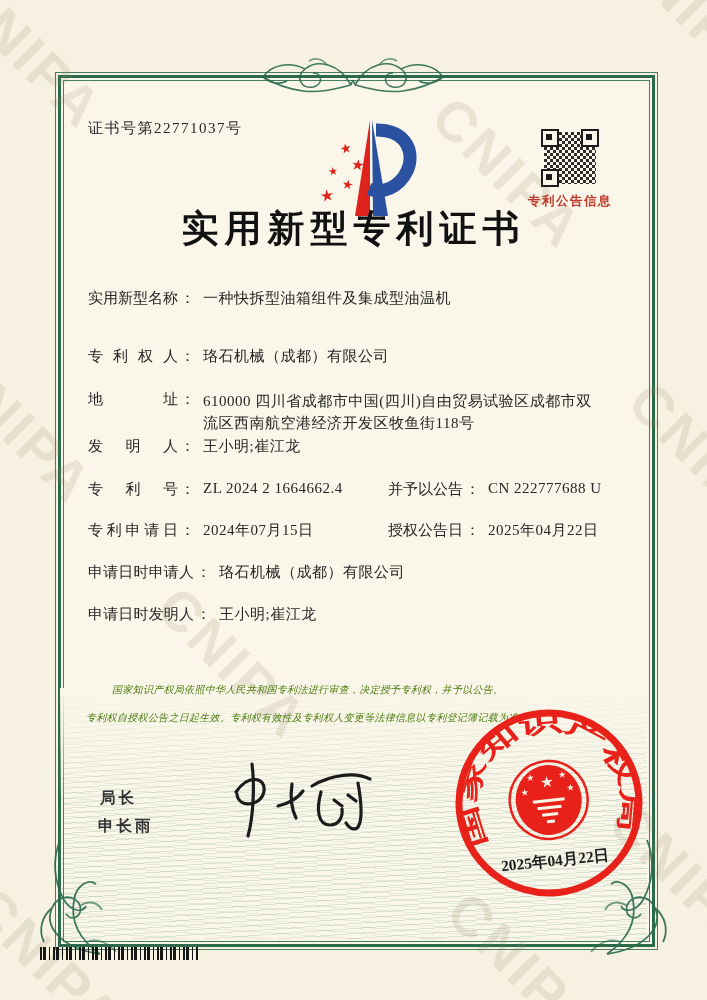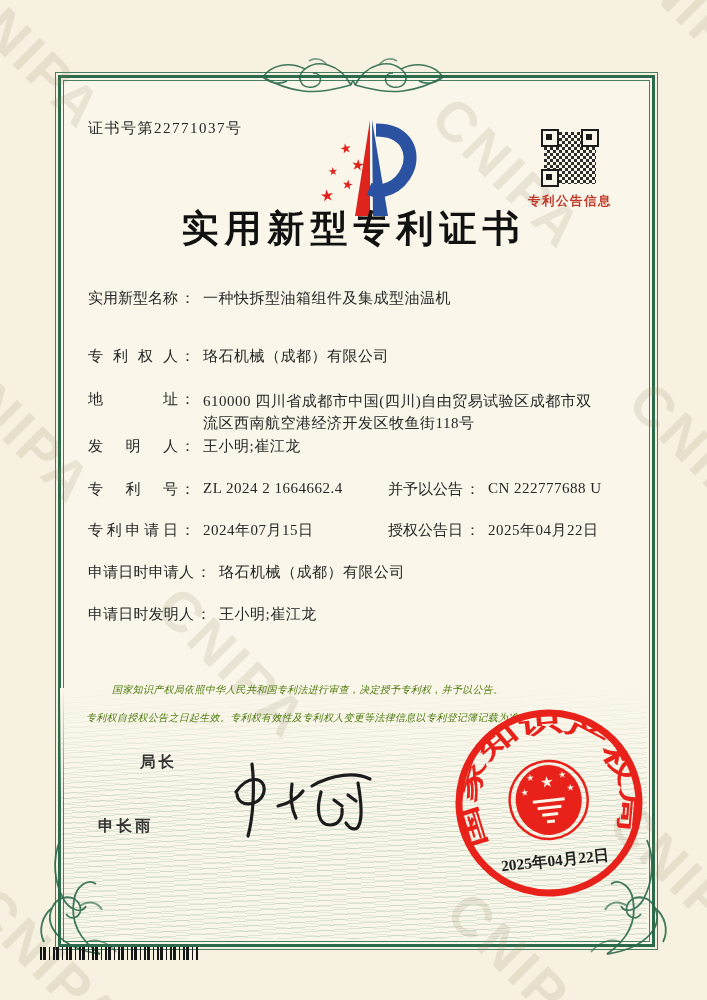--- a/index.html
+++ b/index.html
@@ -74,21 +74,21 @@
   .row.wrap .val{width:390px;line-height:22px;}
 
   .statement{
     position:absolute;left:86px;top:676px;width:548px;z-index:3;
     font-size:10px;line-height:28px;letter-spacing:.3px;font-style:italic;color:#4d7c0f;
   }
   .statement .l1{text-indent:26px;}
 
   .officer{position:absolute;z-index:3;font-family:"Liberation Sans","DejaVu Sans",sans-serif;
     font-weight:600;font-size:15.5px;letter-spacing:3px;color:#333;}
-  .officer-title{left:100px;top:752px;margin-left:40px;}
+  .officer-title{left:100px;top:788px;}
   .officer-name{left:98px;top:816px;}
   .signature{position:absolute;left:208px;top:758px;z-index:3;}
 
   .seal{position:absolute;left:449px;top:703px;width:200px;height:200px;z-index:4;}
 
   .footer-page{position:absolute;left:0;top:905px;width:707px;text-align:center;font-size:13.5px;z-index:3;}
 
   .barcode{
     position:absolute;left:40px;top:947px;width:158px;height:13px;z-index:3;
     background:repeating-linear-gradient(90deg,

